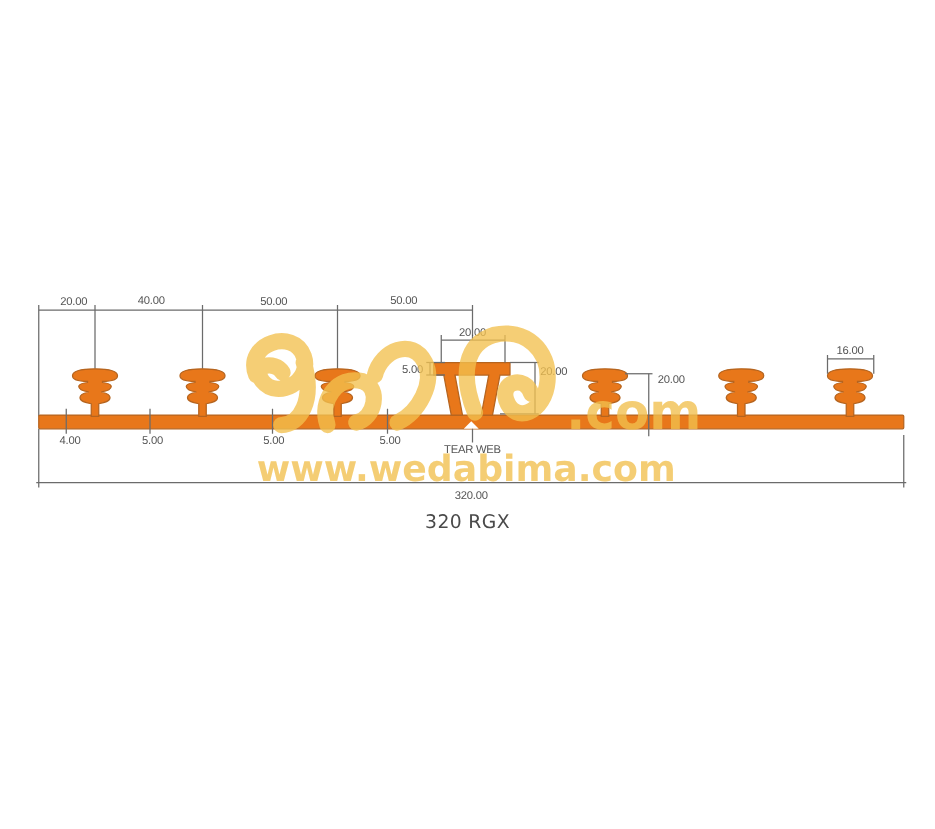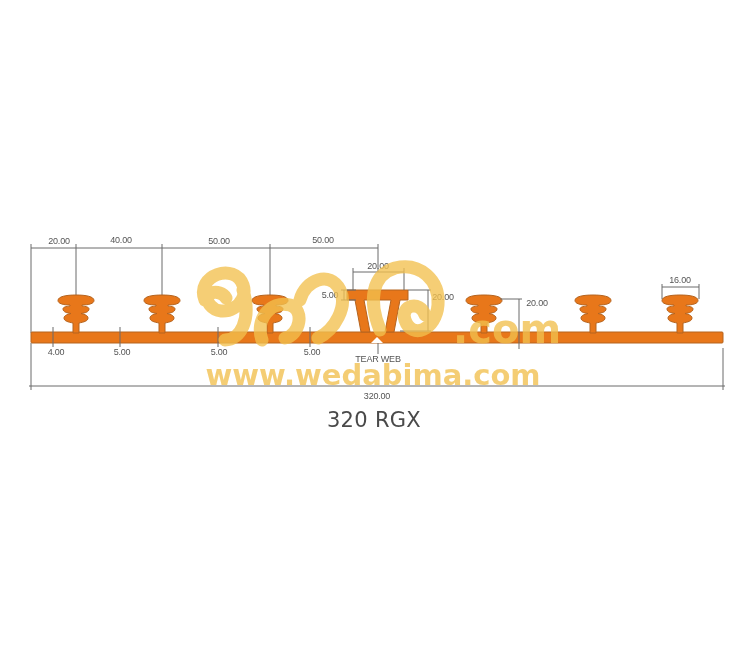--- a/index.html
+++ b/index.html
@@ -5,21 +5,21 @@
     html, body { margin: 0; padding: 0; background: #ffffff; }
     body { width: 748px; height: 663px; position: relative; overflow: hidden; font-family: "DejaVu Sans", sans-serif; }
     #diagram { position: absolute; left: 0; top: 0; width: 748px; height: 663px; }
     .dim-label { font-family: "Liberation Sans", sans-serif; font-size: 9px; fill: #555555; letter-spacing: -0.2px; }
     .dim-line { stroke: #6b6b6b; stroke-width: 1; fill: none; }
     .profile { fill: #E8771A; stroke: #B5641F; stroke-width: 1; }
     .wm-text { font-family: "DejaVu Sans", sans-serif; font-weight: bold; fill: #F2C04E; opacity: 0.78; }
     .wm-sinhala { font-family: "DejaVu Sans", sans-serif; fill: none; stroke: #F2C04E; stroke-width: 13; stroke-linecap: round; stroke-linejoin: round; opacity: 0.78; }
     #title {
       position: absolute; left: 0; width: 748px; top: 408px; text-align: center;
-      font-family: "DejaVu Sans", sans-serif; font-size: 21px; color: #4a4a4a; font-weight: normal; letter-spacing: 0.3px;
+      font-family: "DejaVu Sans", sans-serif; font-size: 15px; color: #4a4a4a; font-weight: normal; letter-spacing: 0.3px;
     }
   </style>
 </head>
 <body>
 
 <svg id="diagram" viewBox="0 0 748 663" xmlns="http://www.w3.org/2000/svg">
   <defs>
 
     <path id="bulb-shape" d="
       M -3 38

